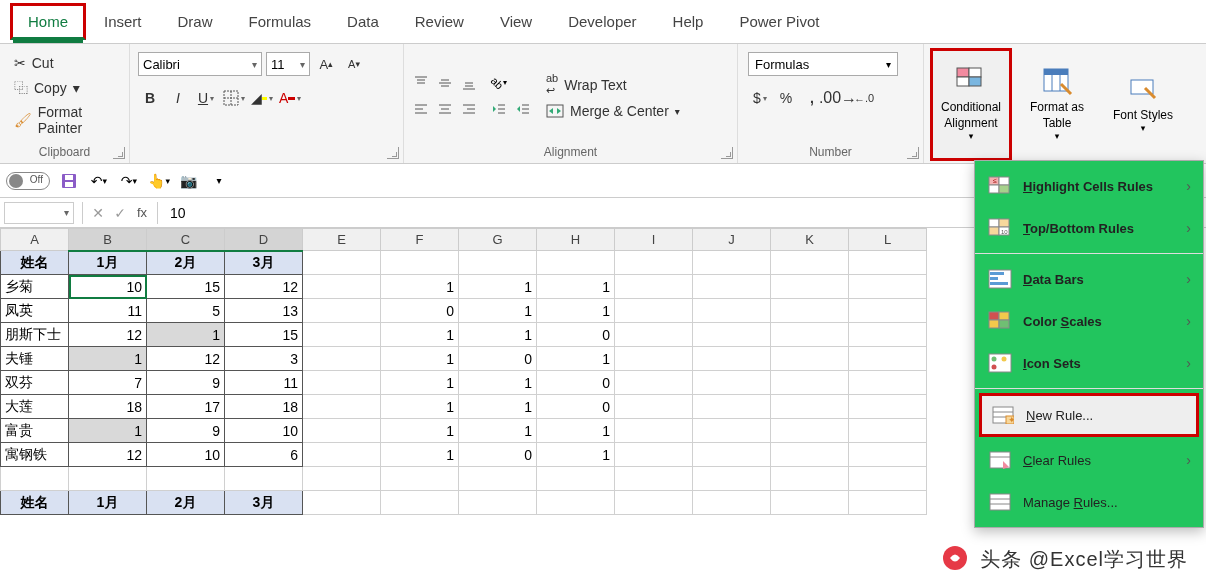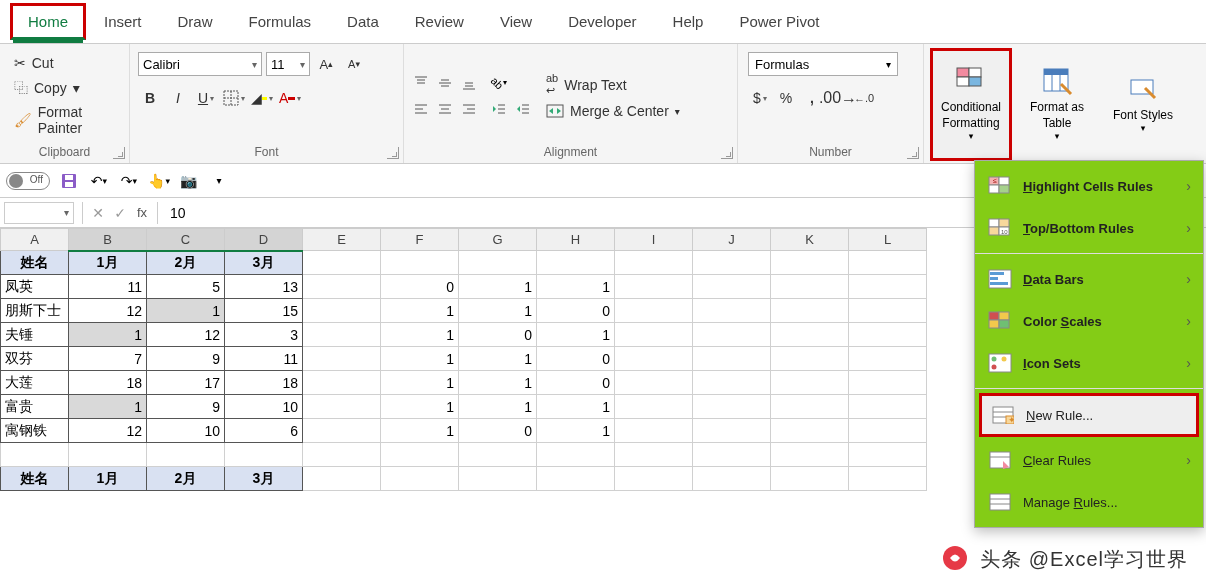--- a/index.html
+++ b/index.html
@@ -76,21 +76,21 @@
 .grid td.txt { text-align:left; }
 .grid td.head2 { background:#d9e1f2; border:1px solid #555; font-weight:bold; text-align:center; }
 .grid td.bord { border:1px solid #555; }
 .grid td.shade { background:#d9d9d9; }
 .grid td.sel-outline { outline:2px solid #107c41; outline-offset:-2px; }
 .colA { width:68px; }
 .colB,.colC,.colD { width:78px; }
 .colE,.colF,.colG,.colH,.colI,.colJ,.colK,.colL { width:78px; }
 
 
-.cf-menu { position:absolute; top:160px; right:2px; width:230px; background:#84cc16; border:1px solid #aaa; box-shadow:0 4px 12px rgba(0,0,0,.25); z-index:100; padding:4px 0; }
+.cf-menu { position:absolute; top:160px; right:2px; width:230px; background:#22c55e; border:1px solid #aaa; box-shadow:0 4px 12px rgba(0,0,0,.25); z-index:100; padding:4px 0; }
 .cf-item { display:flex; align-items:center; gap:10px; padding:10px 12px; cursor:pointer; font-size:13px; color:#222; }
 .cf-item .chev { margin-left:auto; font-size:14px; color:#555; }
 .cf-item.hl { border:3px solid #c00; background:#eee; margin:2px 4px; padding:8px 8px; }
 .cf-sep { height:1px; background:#ddd; margin:4px 0; }
 .cf-icon { width:26px; height:22px; display:flex; align-items:center; justify-content:center; }
 .under { text-decoration:underline; }
 
 
 .watermark { position:absolute; right:18px; bottom:12px; font-size:20px; color:#333; font-weight:500; letter-spacing:1px; }
 .watermark .logo { display:inline-block; vertical-align:middle; margin-right:6px; }
@@ -173,21 +173,20 @@
           <span style="display:block;width:14px;height:3px;background:#ffff00;margin-top:1px"></span>
           <span class="caret">▾</span>
         </div>
         <div class="iconbtn">
           <span style="color:#c00">A</span>
           <span style="display:block;width:14px;height:3px;background:#c00;margin-top:1px"></span>
           <span class="caret">▾</span>
         </div>
       </div>
     </div>
-    <div class="group-label">Font</div>
     <div class="launcher"></div>
   </div>
 
   <div class="group" style="width:334px">
     <div class="group-body">
       <div class="align-col">
         <div class="align-row">
           <div class="align-icon">
               <svg width="16" height="16">
                 <line x1="2" y1="2" x2="14" y2="2" stroke="#555"></line>
@@ -295,21 +294,21 @@
 
   <div class="group" style="flex:1;border-right:none">
     <div class="group-body styles-group">
       <div class="big-btn hl">
         <svg class="bicon" viewBox="0 0 32 32">
             <rect x="2" y="2" width="12" height="9" fill="#f28ba0" stroke="#555"></rect>
             <rect x="14" y="2" width="12" height="9" fill="#fff" stroke="#555"></rect>
             <rect x="2" y="11" width="12" height="9" fill="#fff" stroke="#555"></rect>
             <rect x="14" y="11" width="12" height="9" fill="#7ab6e0" stroke="#555"></rect>
           </svg>
-        <span>Conditional Formatting</span> 
+        <span>Conditional Alignment</span> 
           <span style="font-size:9px">▾</span>
       </div>
       <div class="big-btn">
         <svg class="bicon" viewBox="0 0 32 32">
             <rect x="3" y="3" width="24" height="22" fill="#fff" stroke="#4a7dbb"></rect>
             <rect x="3" y="3" width="24" height="6" fill="#4a7dbb"></rect>
             <line x1="11" y1="3" x2="11" y2="25" stroke="#4a7dbb"></line>
             <line x1="19" y1="3" x2="19" y2="25" stroke="#4a7dbb"></line>
             <path d="M20 18 L30 28" stroke="#d98b2e" stroke-width="3"></path>
           </svg>
@@ -384,20 +383,34 @@
           <td></td>
           <td></td>
           <td></td>
           <td></td>
           <td></td>
           <td></td>
           <td></td>
           <td></td>
         </tr>
         <tr>
+          <td class="bord txt">乡菊</td>
+          <td class="bord sel-outline">10</td>
+          <td class="bord">15</td>
+          <td class="bord">12</td>
+          <td></td>
+          <td>1</td>
+          <td>1</td>
+          <td>1</td>
+          <td></td>
+          <td></td>
+          <td></td>
+          <td></td>
+        </tr>
+        <tr>
           <td class="bord txt">凤英</td>
           <td class="bord">11</td>
           <td class="bord">5</td>
           <td class="bord">13</td>
           <td></td>
           <td>0</td>
           <td>1</td>
           <td>1</td>
           <td></td>
           <td></td>

